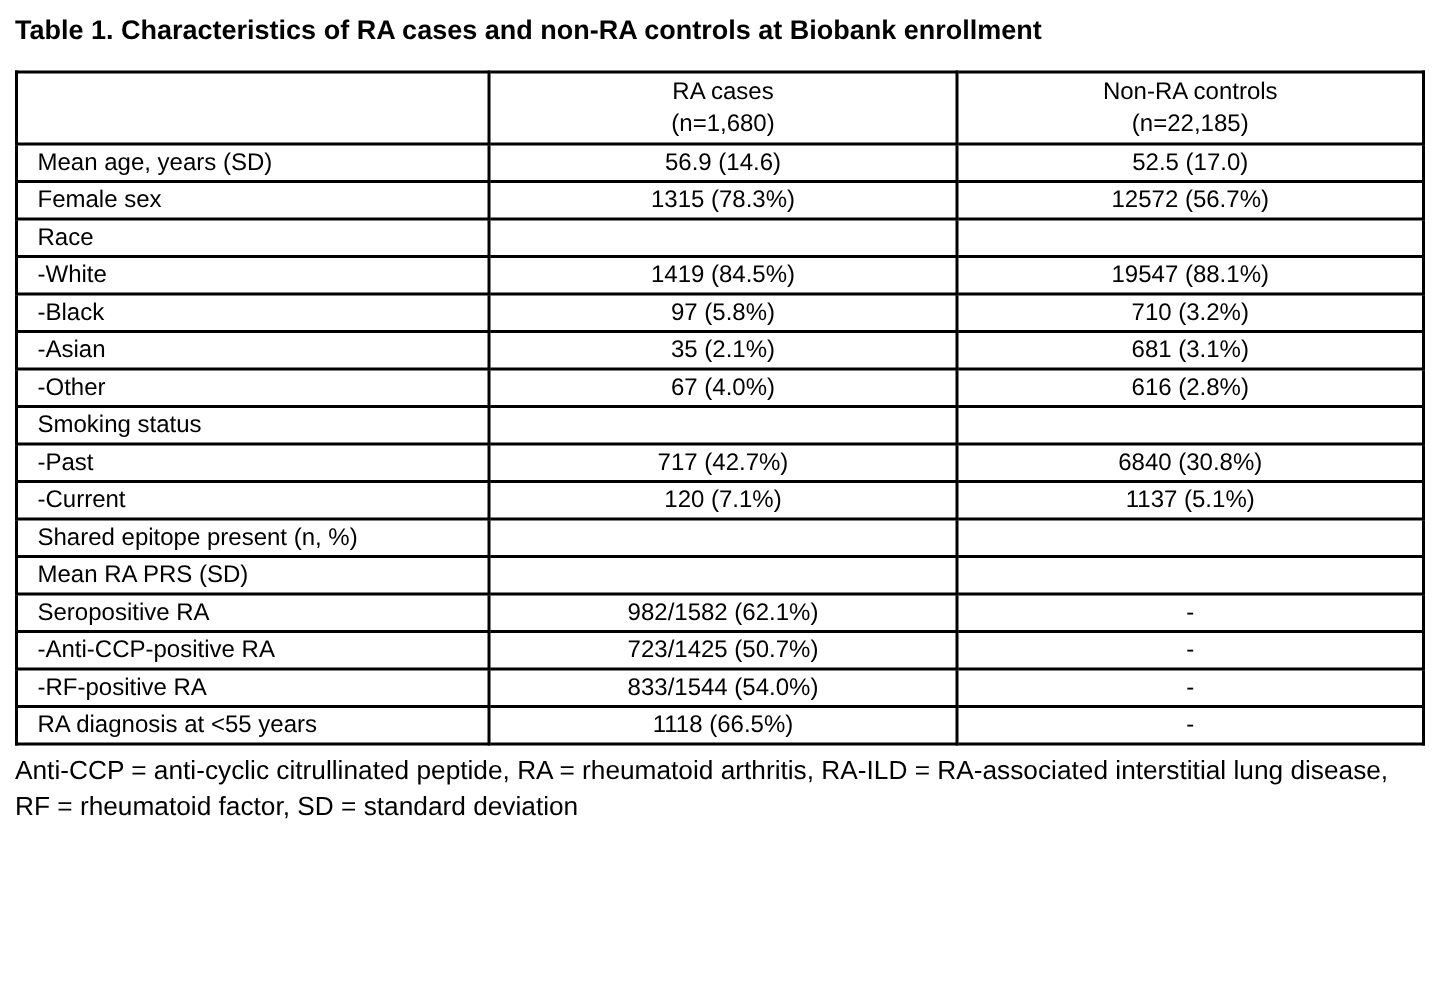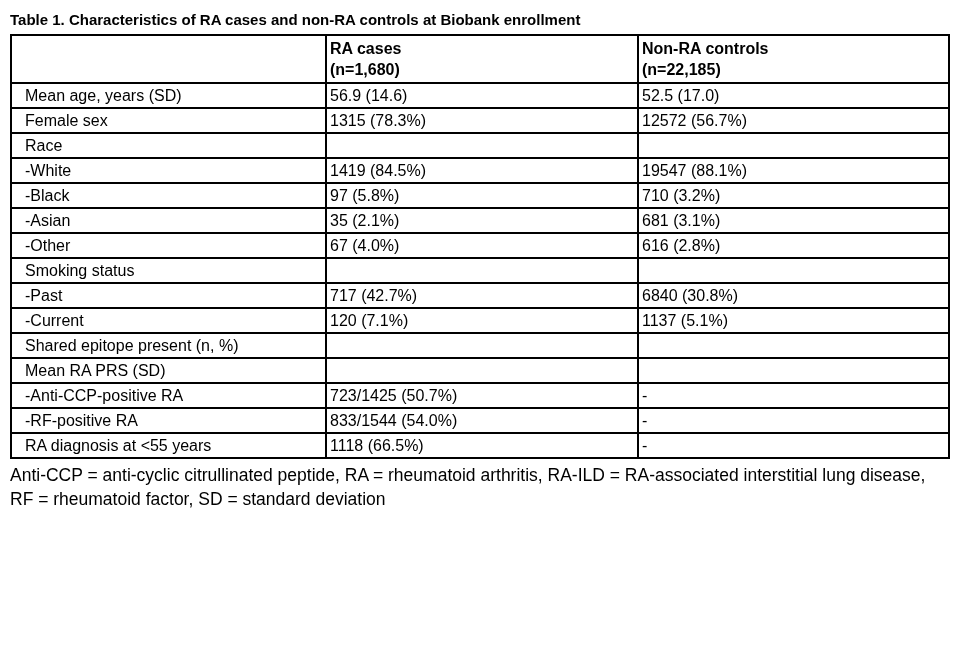--- a/index.html
+++ b/index.html
@@ -10,54 +10,54 @@
     width: 958px;
     height: 670px;
     overflow: hidden;
   }
   .page {
     width: 958px;
     height: 670px;
     padding: 8px 10px 0 10px;
   }
   .title {
-    font-size: 15px;
+    font-size: 18px;
     font-weight: bold;
     line-height: 24px;
-    margin-bottom: 2px;
+    margin-bottom: 15px;
     white-space: nowrap;
   }
   table.tbl {
     border-collapse: collapse;
     table-layout: fixed;
     width: 938px;
   }
   .tbl col.c1 { width: 315px; }
   .tbl col.c2 { width: 312px; }
   .tbl col.c3 { width: 311px; }
   .tbl th, .tbl td {
     border: 2px solid #000000;
     font-size: 16px;
     line-height: 21px;
     padding: 1px 3px;
     vertical-align: top;
     overflow: hidden;
   }
   .tbl th {
-    font-weight: bold;
-    text-align: left;
+    font-weight: normal;
+    text-align: center;
     padding: 2px 3px;
   }
   .tbl td.label-col {
     text-align: left;
     padding-left: 13px;
     padding-right: 71px;
   }
   .tbl td.value-col {
-    text-align: left;
+    text-align: center;
   }
   .hline { display: block; }
   .footnote {
     font-size: 17.5px;
     line-height: 24px;
     margin-top: 4px;
     width: 920px;
   }
 </style>
 </head>
@@ -141,20 +141,25 @@
           <td class="label-col">Shared epitope present (n, %)</td>
           <td class="value-col"></td>
           <td class="value-col"></td>
         </tr>
         <tr>
           <td class="label-col">Mean RA PRS (SD)</td>
           <td class="value-col"></td>
           <td class="value-col"></td>
         </tr>
         <tr>
+          <td class="label-col">Seropositive RA</td>
+          <td class="value-col">982/1582 (62.1%)</td>
+          <td class="value-col">-</td>
+        </tr>
+        <tr>
           <td class="label-col">-Anti-CCP-positive RA</td>
           <td class="value-col">723/1425 (50.7%)</td>
           <td class="value-col">-</td>
         </tr>
         <tr>
           <td class="label-col">-RF-positive RA</td>
           <td class="value-col">833/1544 (54.0%)</td>
           <td class="value-col">-</td>
         </tr>
         <tr>

